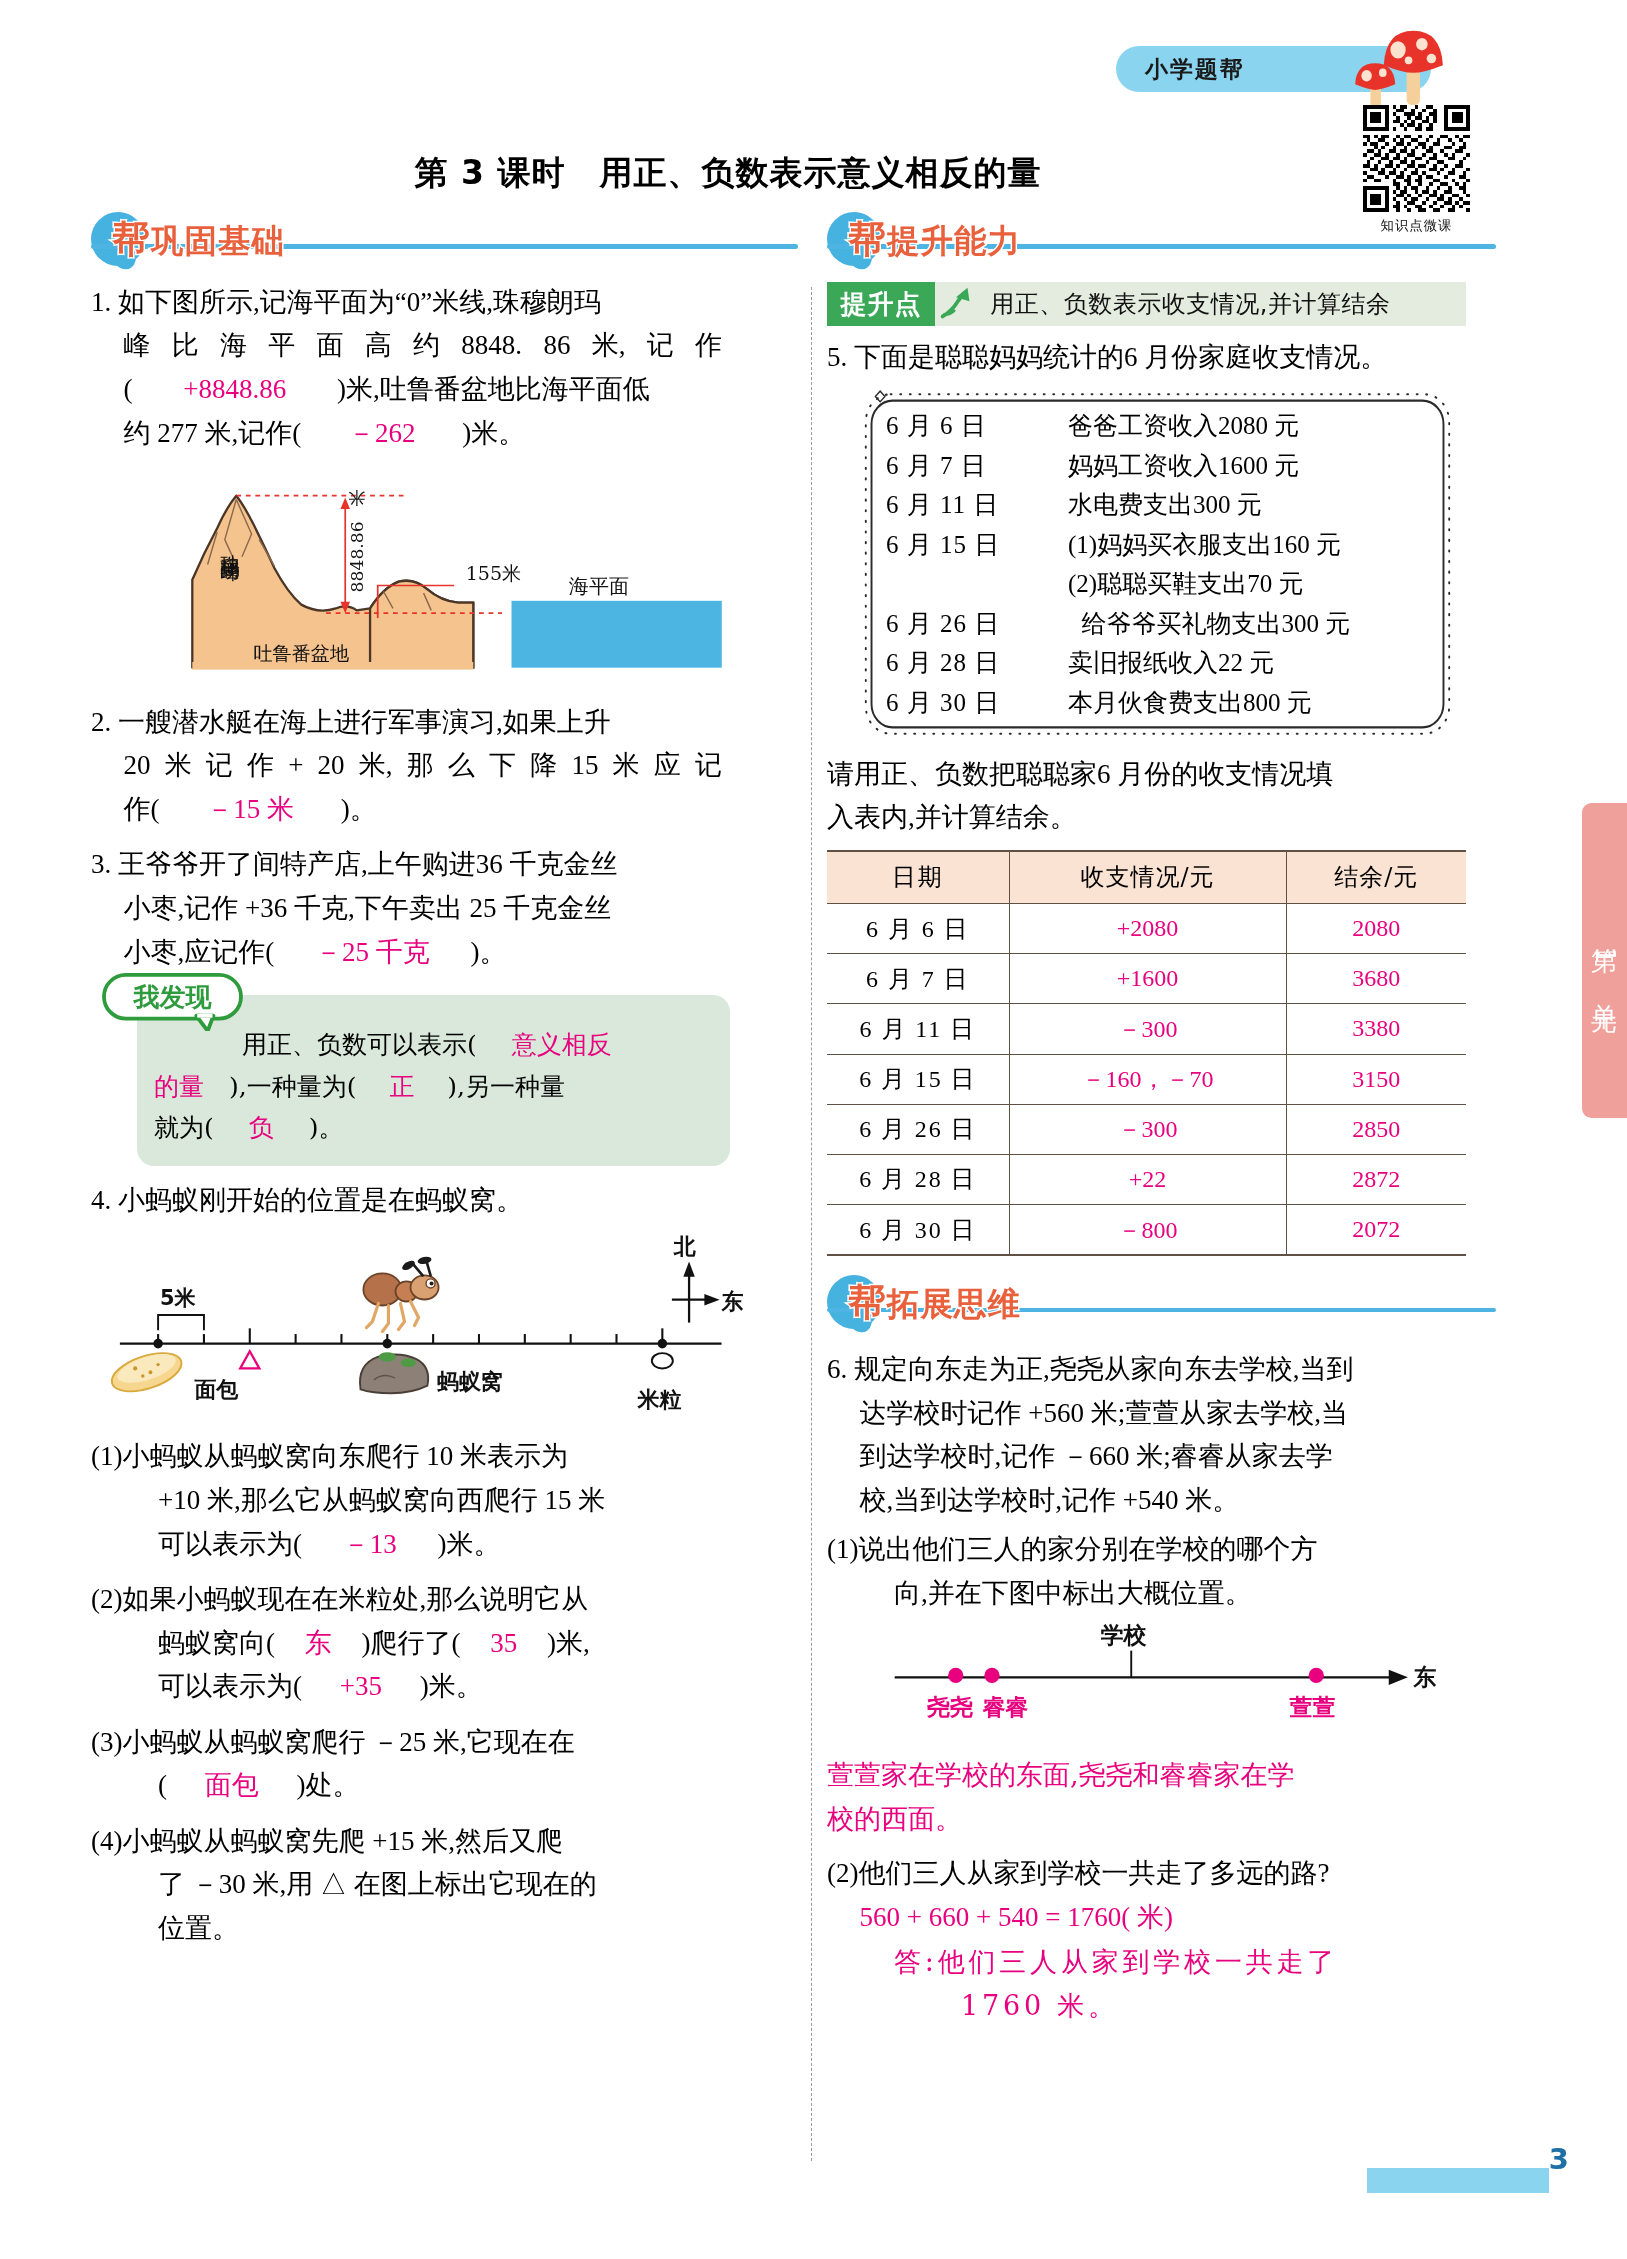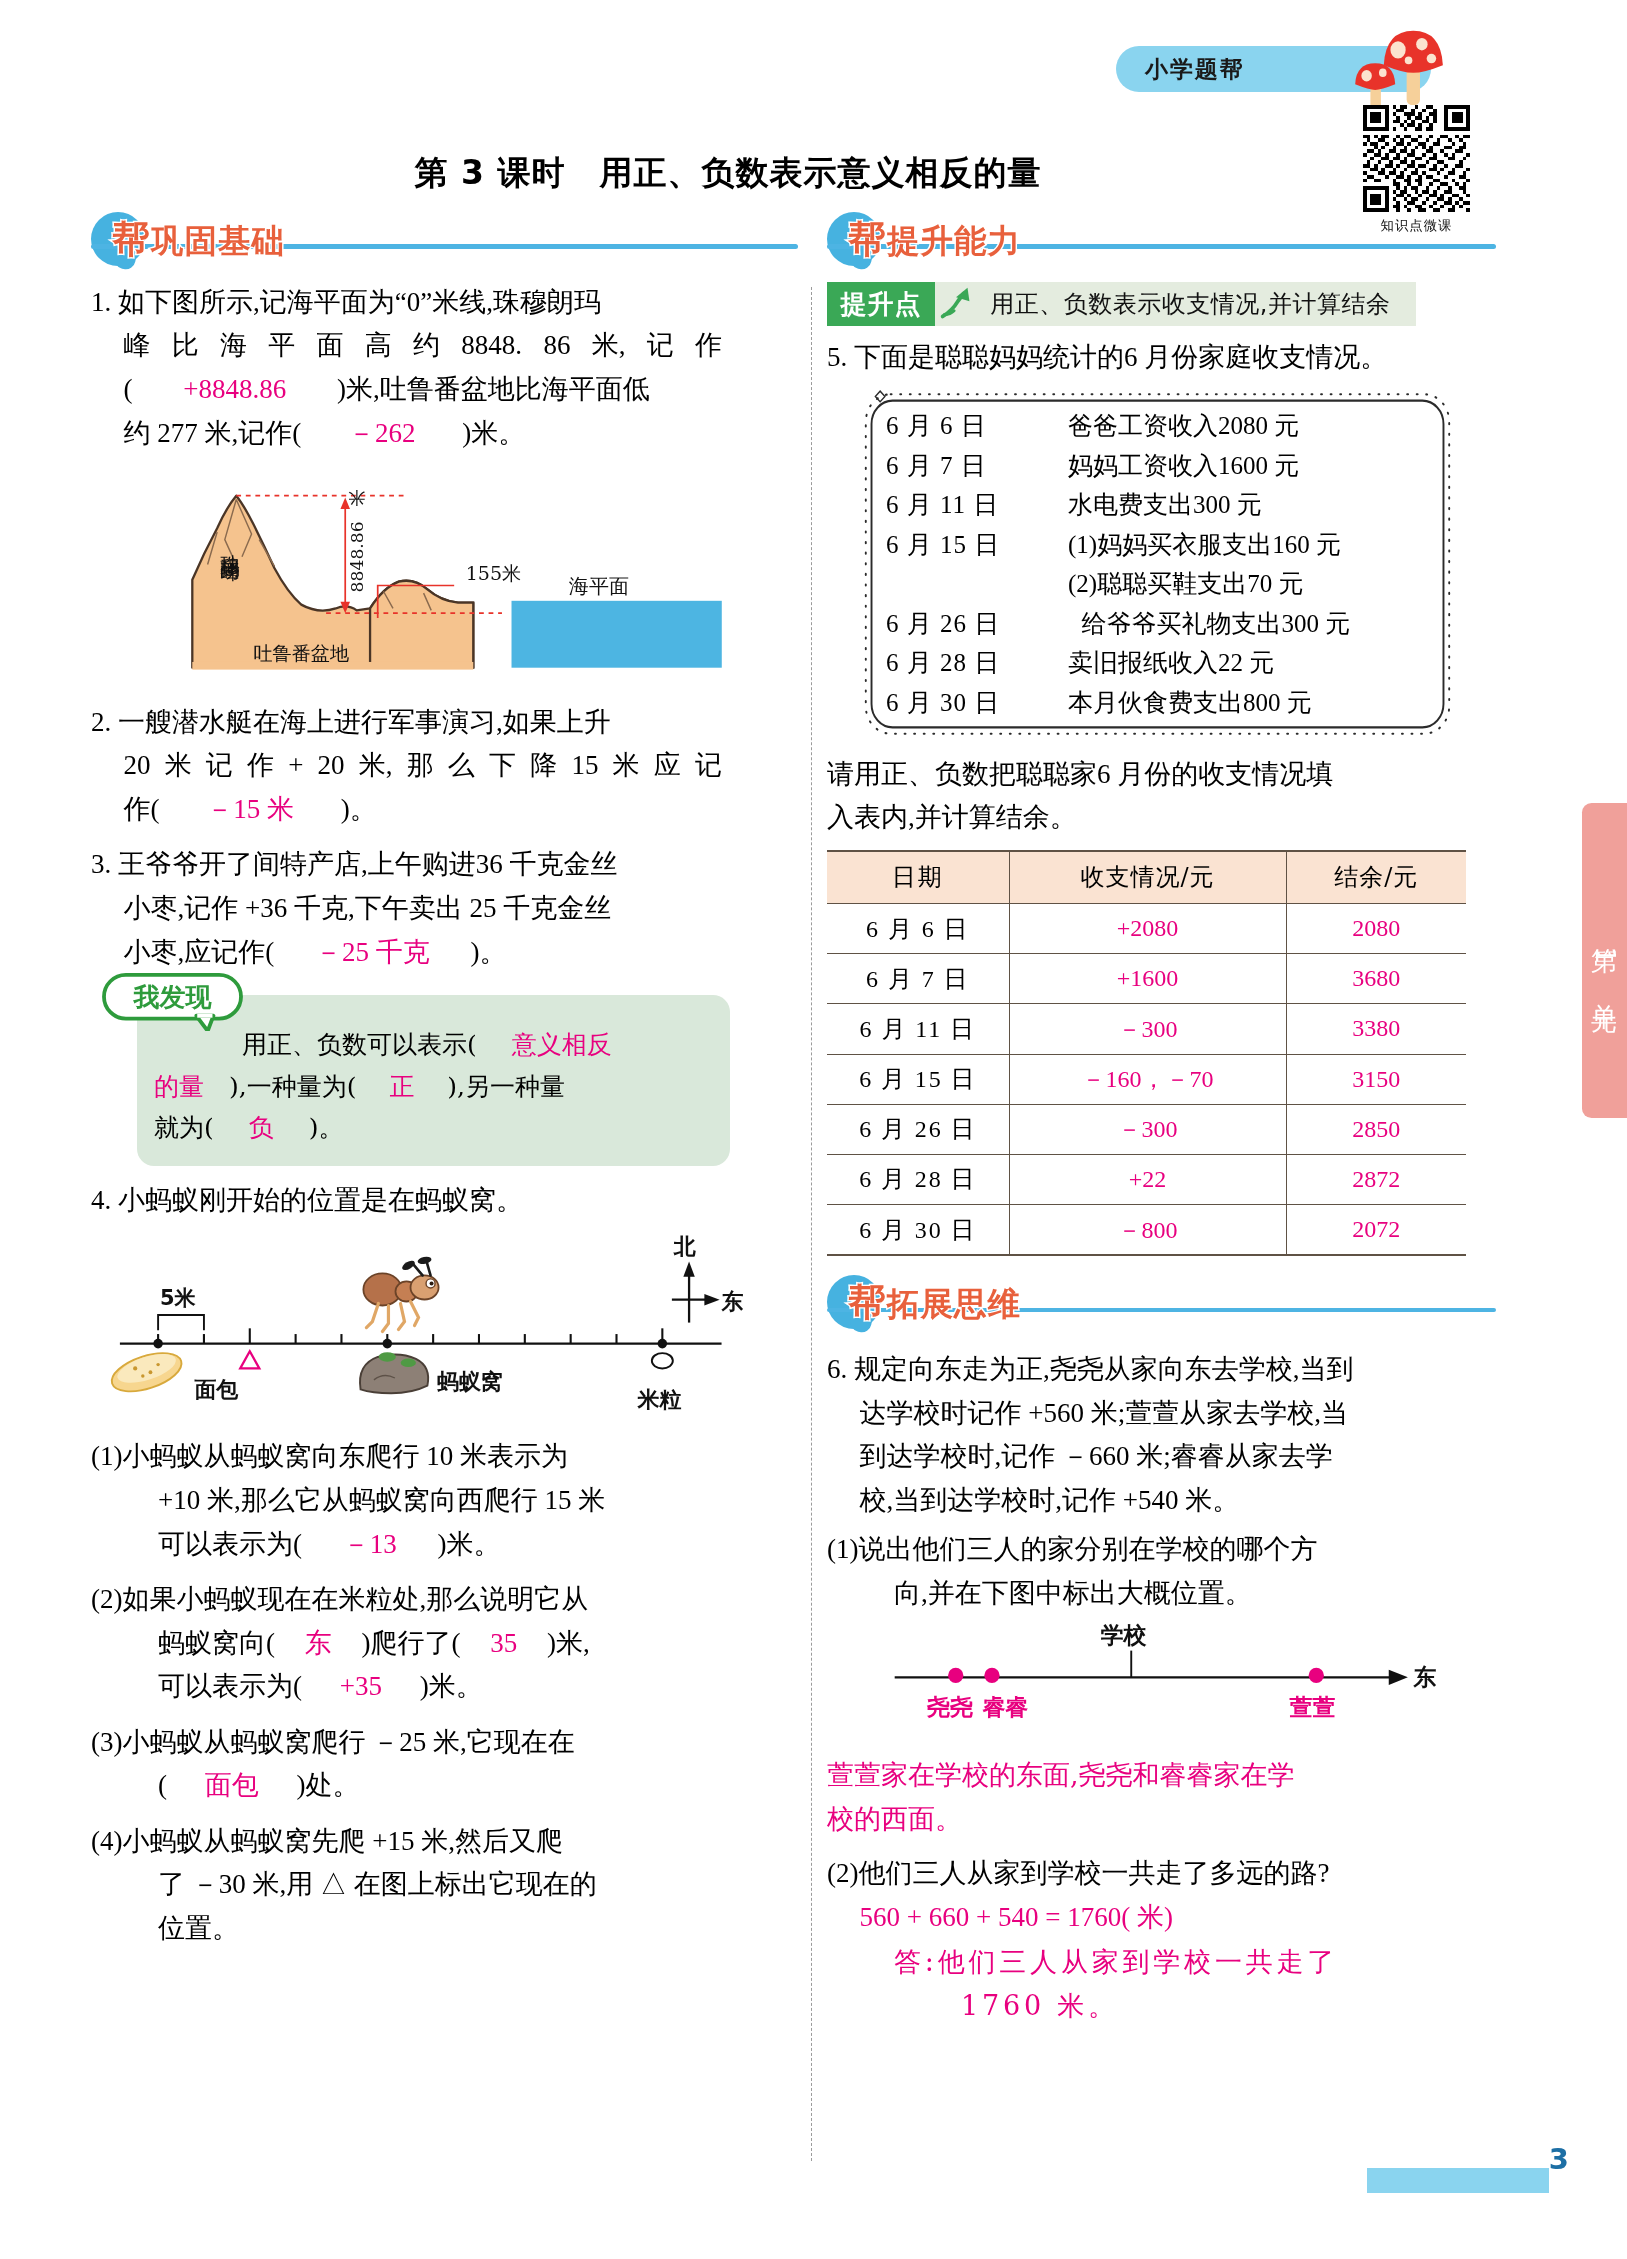--- a/index.html
+++ b/index.html
@@ -118,21 +118,21 @@
   .discover .body{ padding-left:88px; }
   .discover .body .l2{ padding-left:0; margin-left:-88px; }
 
   
   .ant-fig{ margin:5.7px 0 7.6px 0; }
 
   
   .tip-row{
     display:flex; align-items:center;
     background:#e4ecdf;
-    height:44px; width:589px;
+    height:44px; width:639px;
     margin:13.4px 0 9.6px 0;
   }
   .tip-badge{
     background:#3aa856; height:44px;
     display:flex; align-items:center; padding:0 13.4px;
     font-family:"DejaVu Sans", sans-serif;
     font-weight:bold; font-size:26px; color:#fff; letter-spacing:1px;
   }
   .tip-arrow{ width:44px; height:44px; flex:none; }
   .tip-text{

